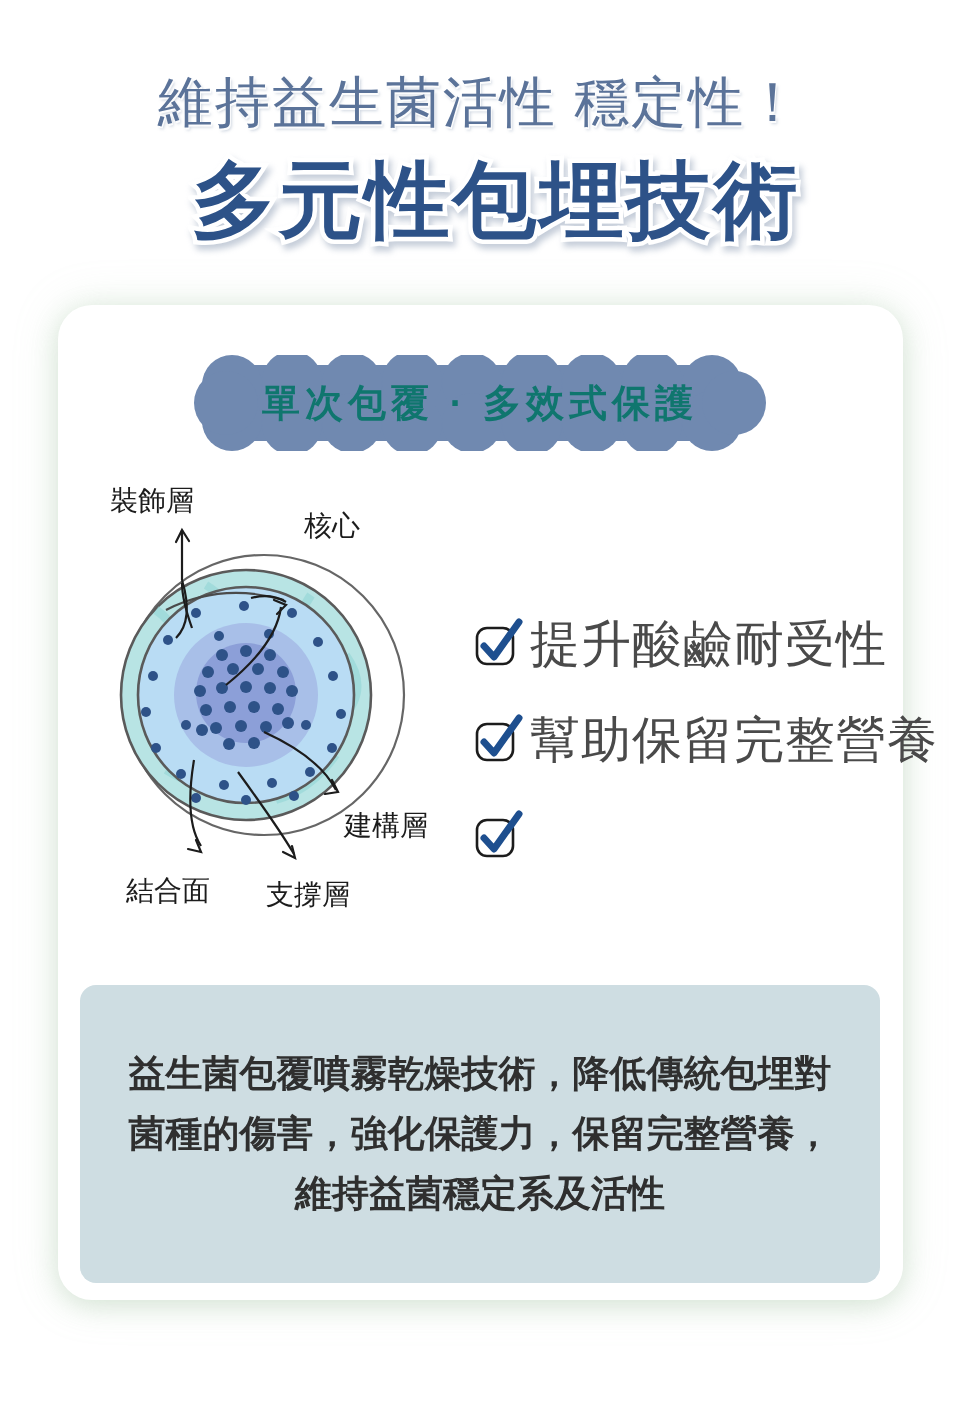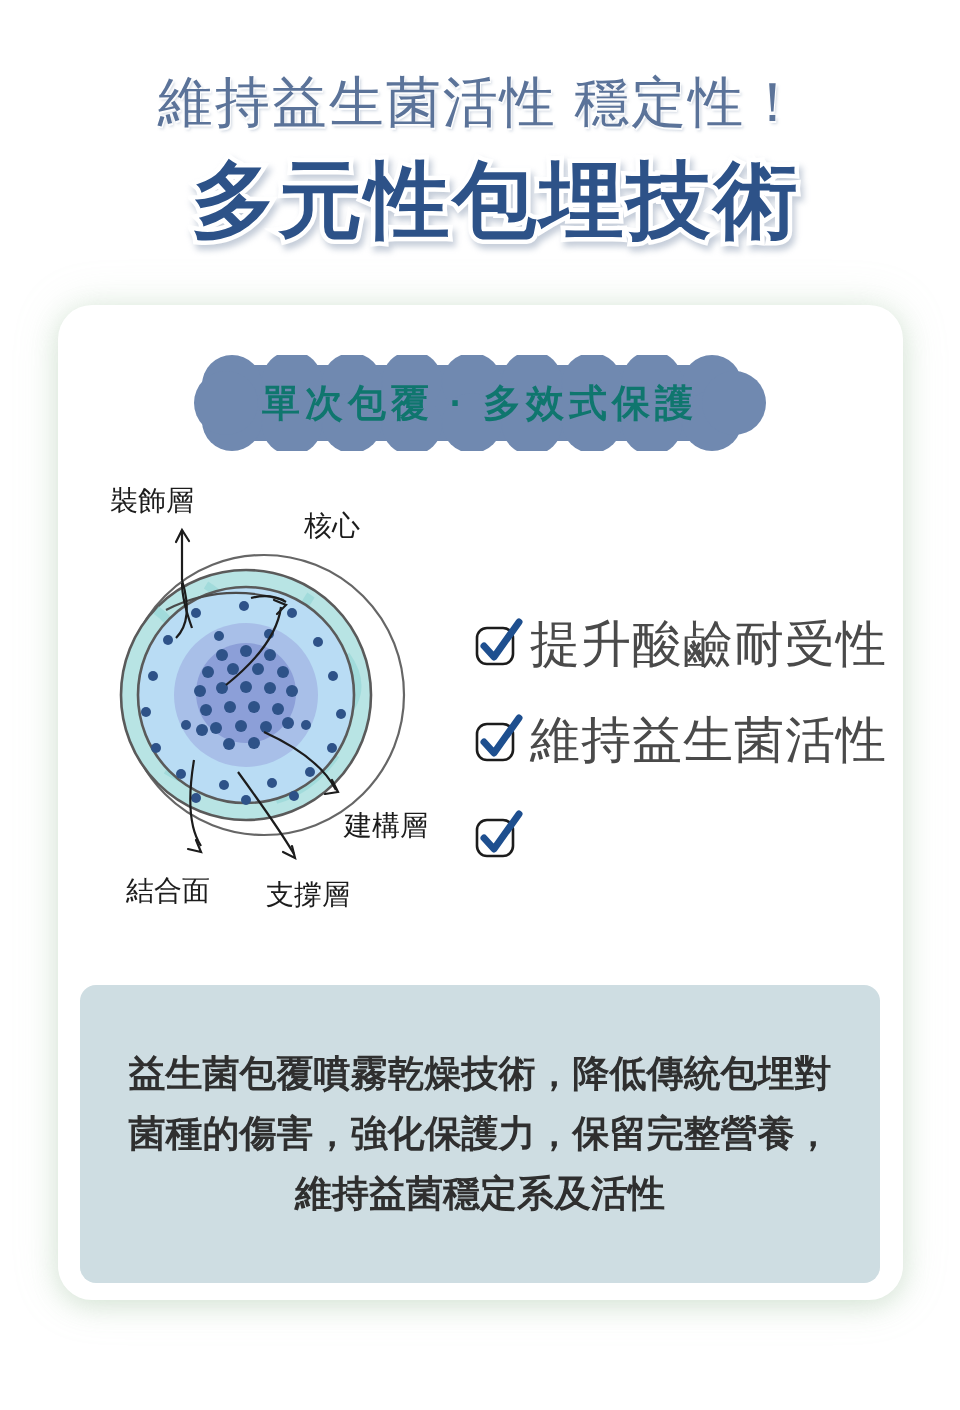--- a/index.html
+++ b/index.html
@@ -292,21 +292,21 @@
     <span class="check-label">提升酸鹼耐受性</span>
   </div>
 
   <div class="check-item">
     <span class="check-icon">
       <svg width="46" height="46" viewBox="0 0 46 46">
         <rect x="3" y="7" width="36" height="36" rx="10" fill="none" stroke="#1c1c1c" stroke-width="2.6"></rect>
         <path d="M10 25 L20 36 L45 1" fill="none" stroke="#1e4f8f" stroke-width="7" stroke-linecap="round" stroke-linejoin="round"></path>
       </svg>
     </span>
-    <span class="check-label">維持益生菌活性</span>
+    <span class="check-label">幫助保留完整營養</span>
   </div>
 
   <div class="check-item">
     <span class="check-icon">
       <svg width="46" height="46" viewBox="0 0 46 46">
         <rect x="3" y="7" width="36" height="36" rx="10" fill="none" stroke="#1c1c1c" stroke-width="2.6"></rect>
         <path d="M10 25 L20 36 L45 1" fill="none" stroke="#1e4f8f" stroke-width="7" stroke-linecap="round" stroke-linejoin="round"></path>
       </svg>
     </span>
   </div>

